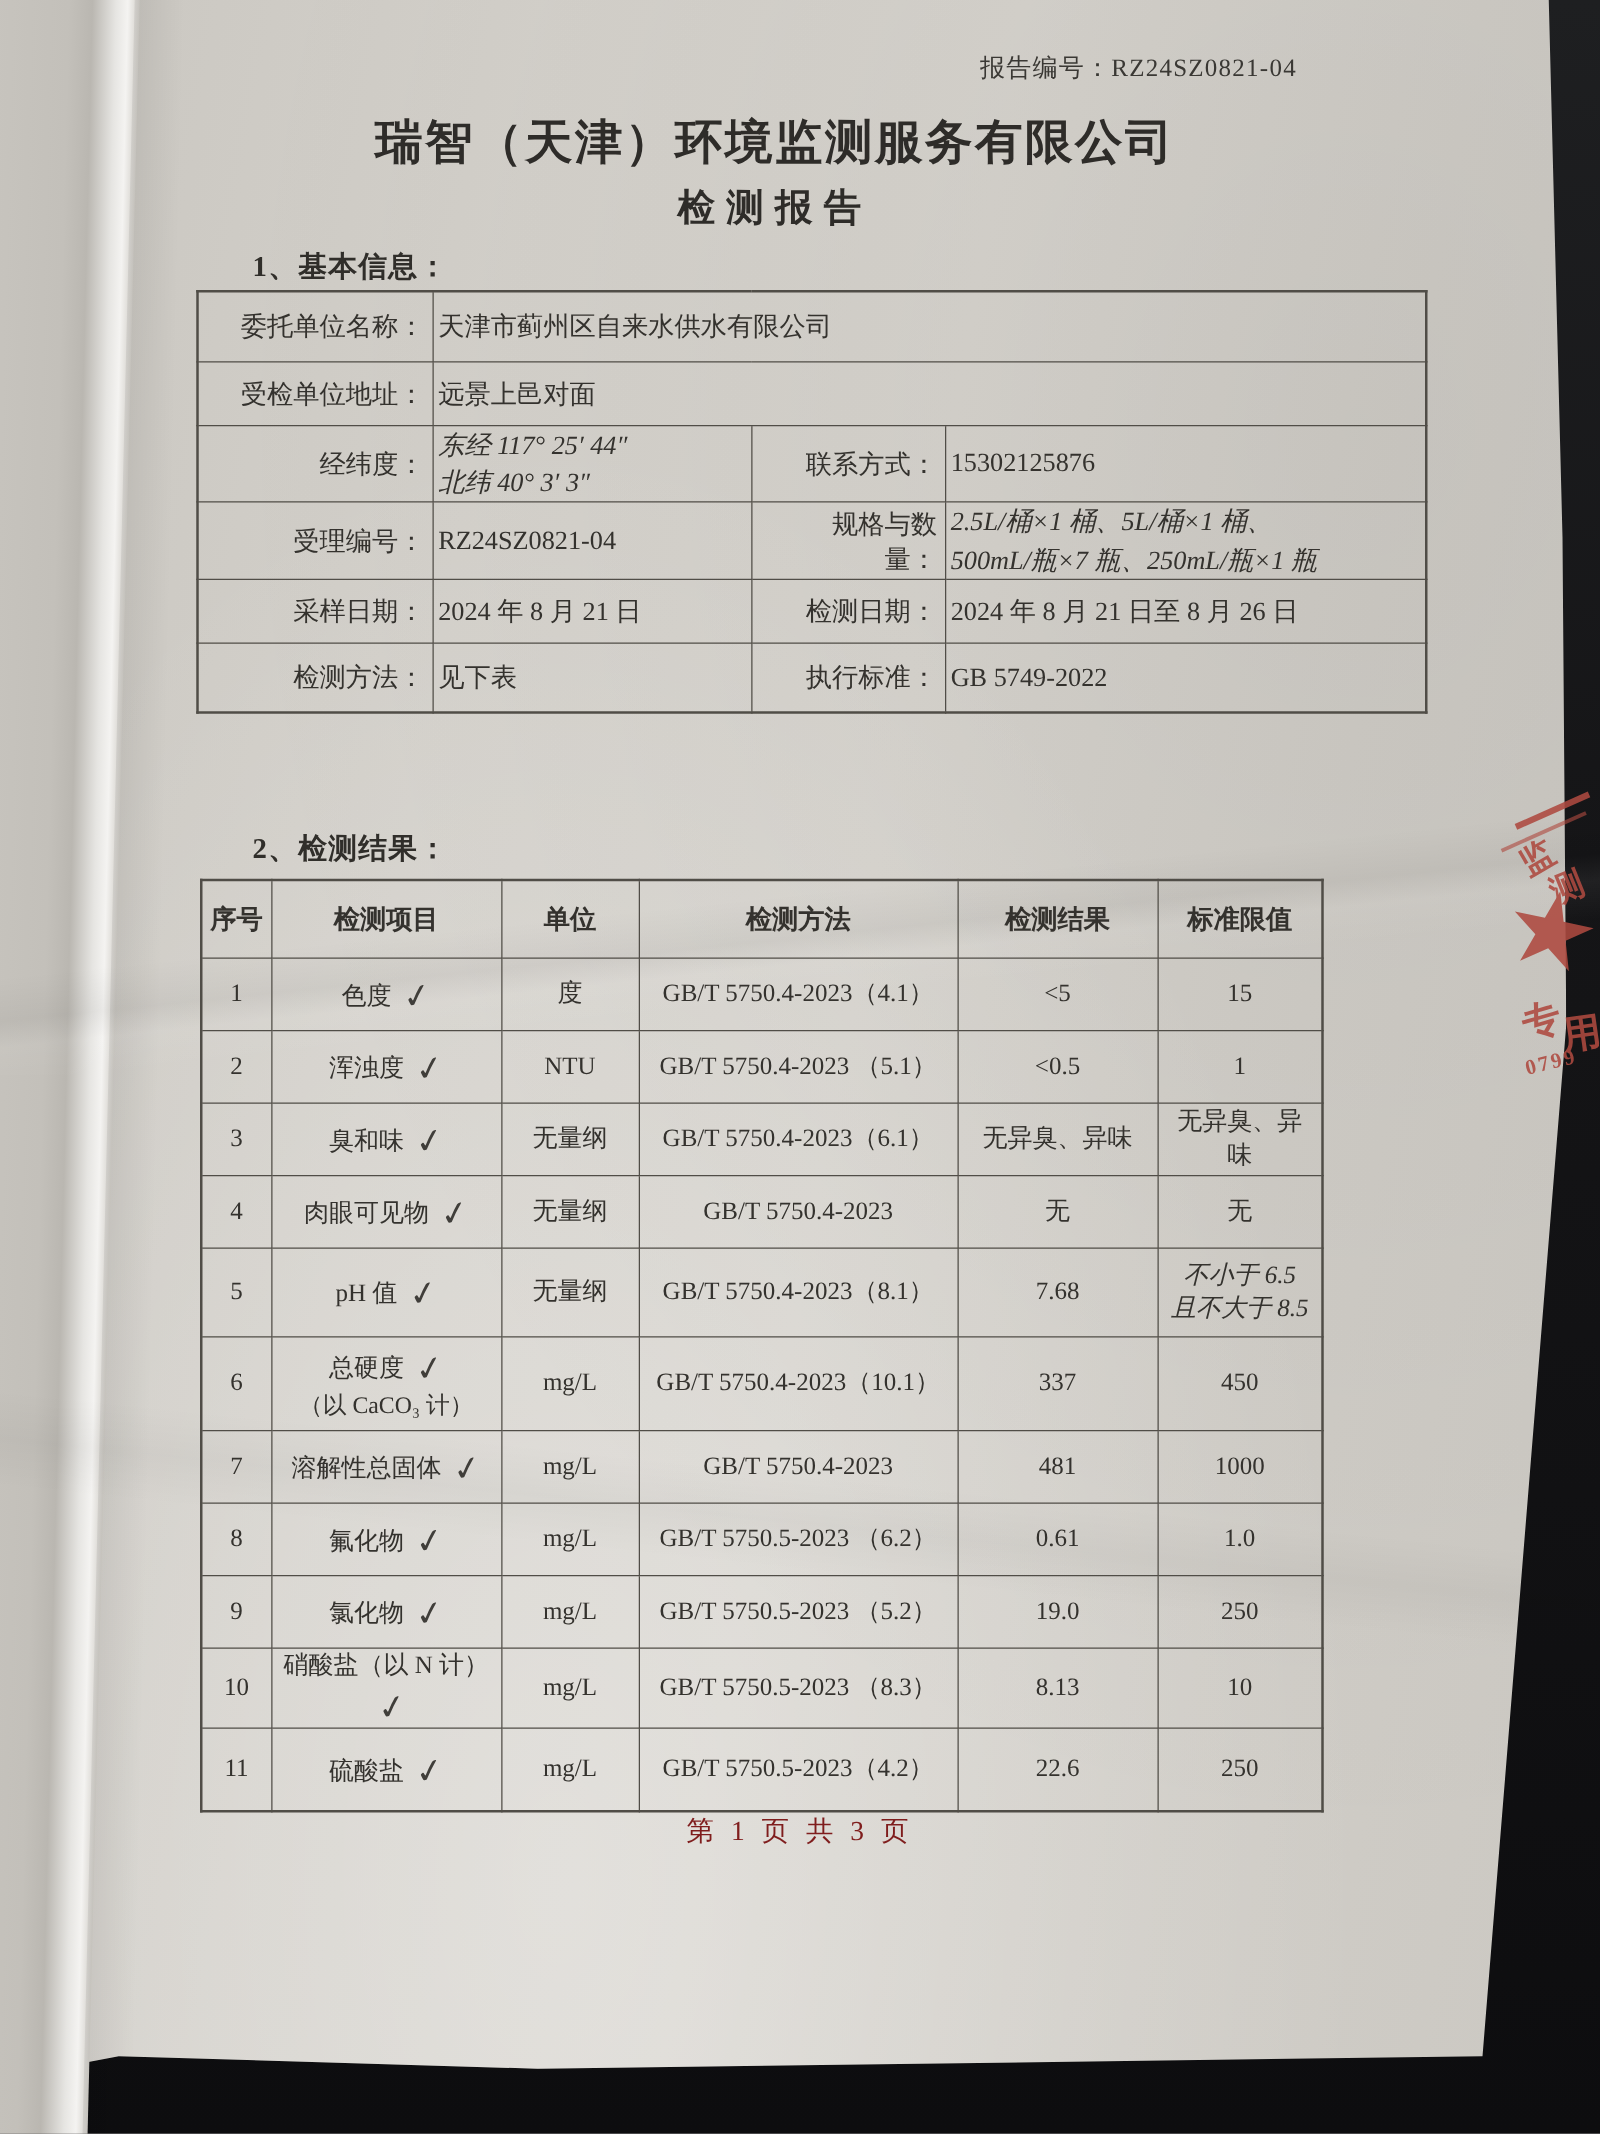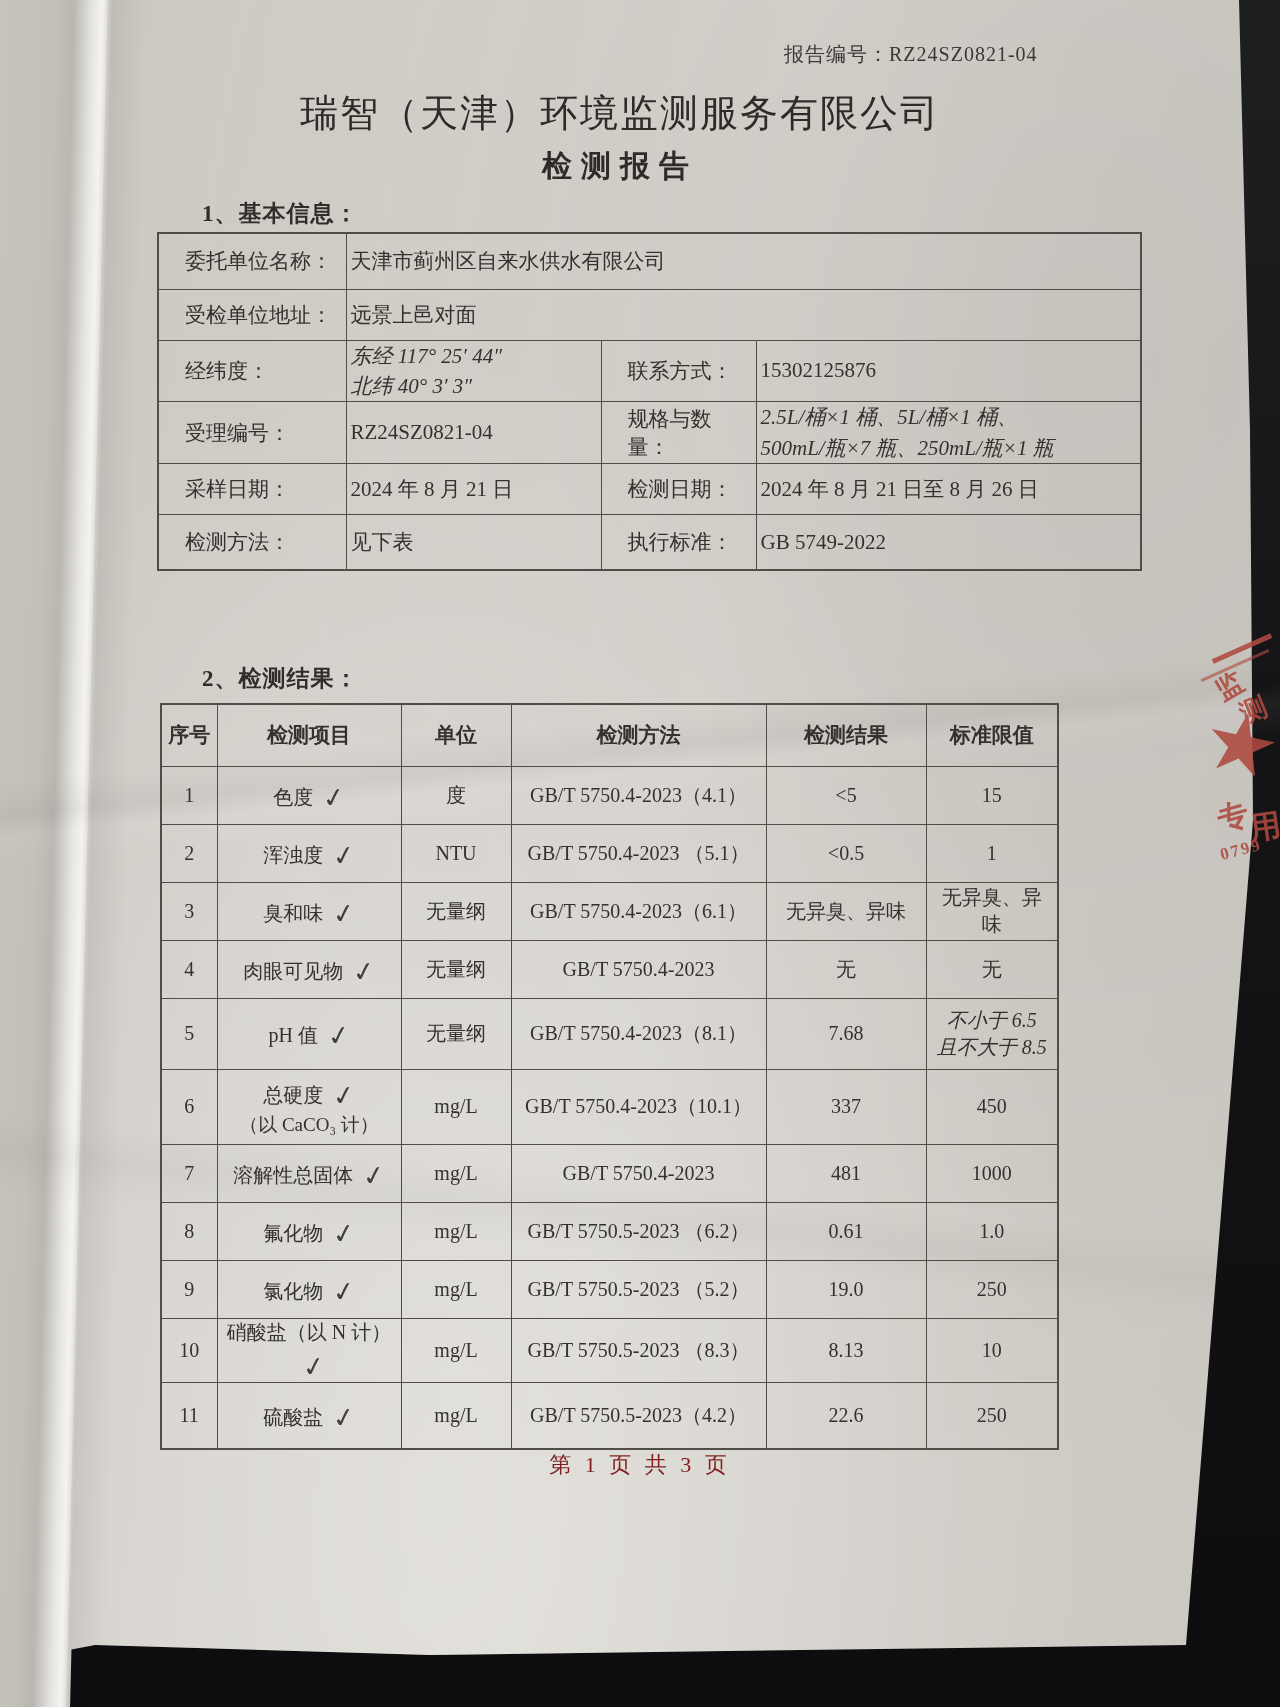--- a/index.html
+++ b/index.html
@@ -27,33 +27,33 @@
     background:linear-gradient(90deg,#c7c4be 0%,#c3c0ba 52%,#bab7b1 68%,#e6e5e2 84%,#f4f3f1 92%,#d2cfc9 100%);
   }
   .curl-shadow{
     position:absolute;left:108px;top:-10px;width:40px;height:1740px;
     transform:rotate(1.4deg);transform-origin:top left;
     background:linear-gradient(90deg,rgba(0,0,0,0.07),rgba(0,0,0,0));
   }
   .doc{position:absolute;left:0;top:0;width:1280px;height:1707px;}
   .report-no{position:absolute;left:784px;top:30px;font-size:20px;letter-spacing:1px;color:#3a3834;margin-top:11px;}
   .company-title{position:absolute;left:40px;top:88px;width:1160px;text-align:center;
-    font-size:38px;font-weight:400;letter-spacing:2px;color:#2e2c29;}
+    font-size:38px;font-weight:700;letter-spacing:2px;color:#2e2c29;}
   .doc-title{position:absolute;left:40px;top:146px;width:1160px;text-align:center;
     font-size:30px;font-weight:700;letter-spacing:9px;color:#2e2c29;}
   .sec-label{position:absolute;font-size:23px;font-weight:700;color:#302e2a;letter-spacing:1px;}
   #sec1{left:202px;top:198px;}
   #sec2{left:202px;top:663px;}
   table{border-collapse:collapse;table-layout:fixed;position:absolute;background:transparent;}
   #info-table{left:157px;top:232px;width:983px;}
   #results-table{left:160px;top:703px;width:897px;}
   td,th{border:1.5px solid #504d47;padding:0 6px;font-weight:400;}
   #info-table{border:2px solid #504d47;}
   #results-table{border:2px solid #504d47;}
-  .lab{text-align:left;font-size:21px;color:#34322e;padding-left:26px;}
+  .lab{text-align:right;font-size:21px;color:#34322e;padding-left:26px;}
   .val{text-align:left;font-size:21px;padding-left:4px;color:#34322e;}
   .preline{white-space:pre-line;line-height:1.45;font-style:italic;}
   #results-table td{text-align:center;font-size:20px;color:#34322e;line-height:1.35;}
   #results-table .hdr{font-size:21px;font-weight:700;}
   .check{display:inline-block;margin-left:9px;font-family:"DejaVu Sans","Liberation Sans",sans-serif;
     font-size:27px;font-weight:700;color:#403e3a;transform:rotate(-10deg) translateY(3px);}
   .itemline2{font-size:19px;}
   .footer{position:absolute;left:460px;top:1450px;width:360px;text-align:center;
     font-size:22px;letter-spacing:4px;color:#7f1d1d;}
   .stamp{position:absolute;left:1190px;top:630px;width:95px;height:245px;color:#ae4a40;opacity:0.88;}

